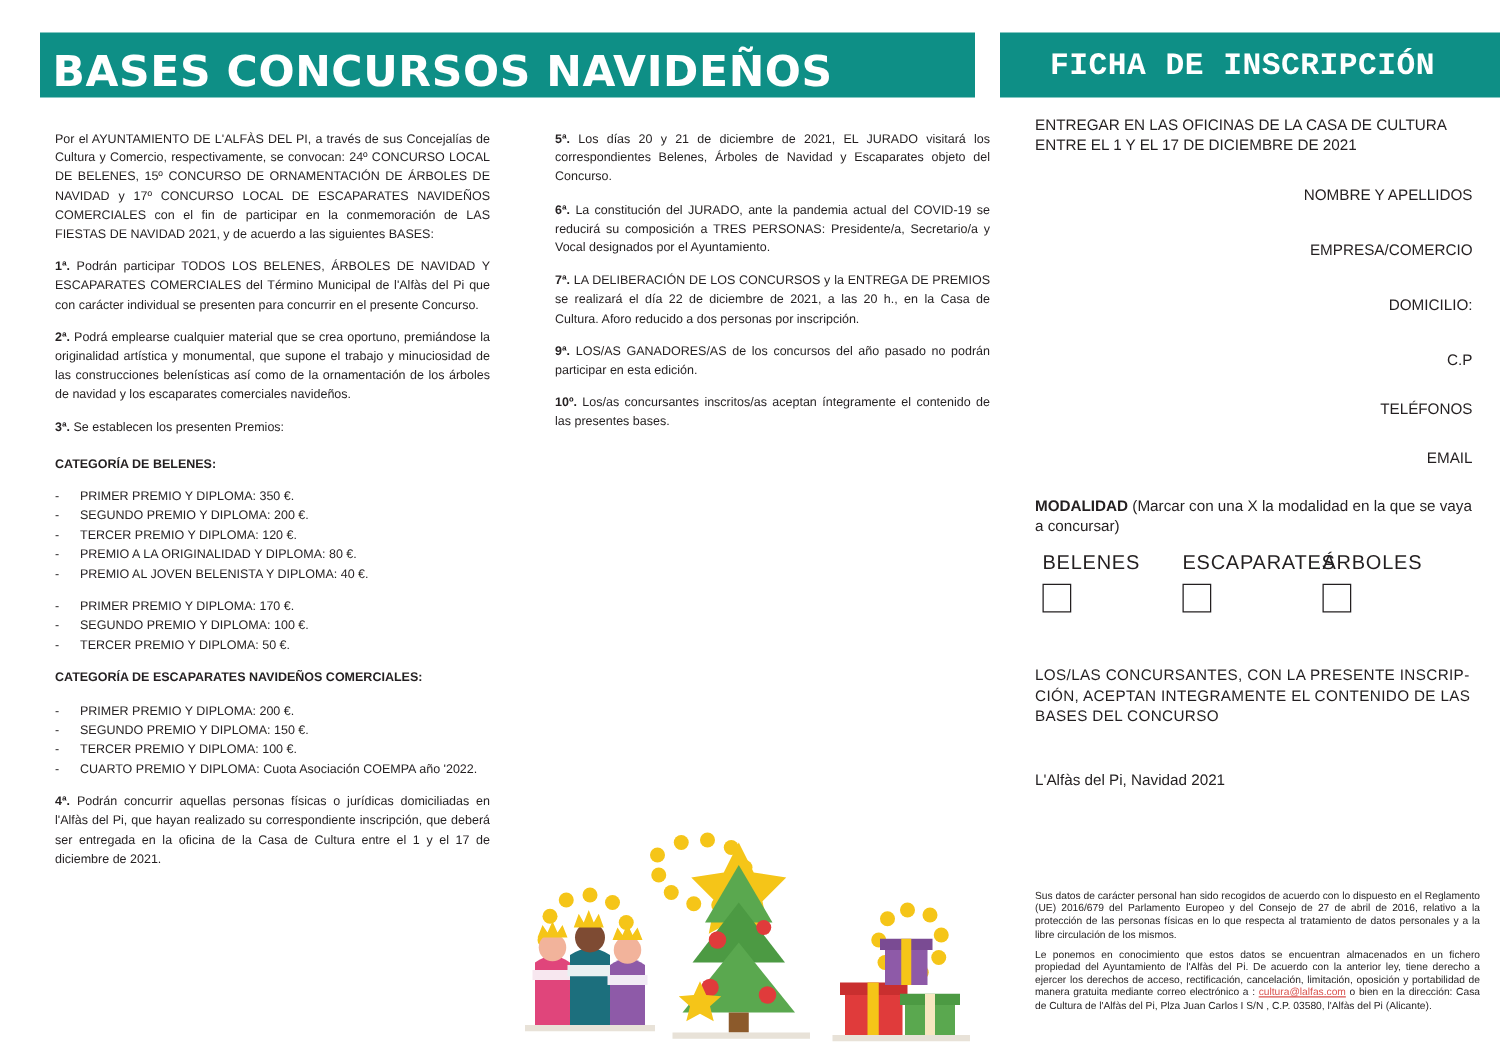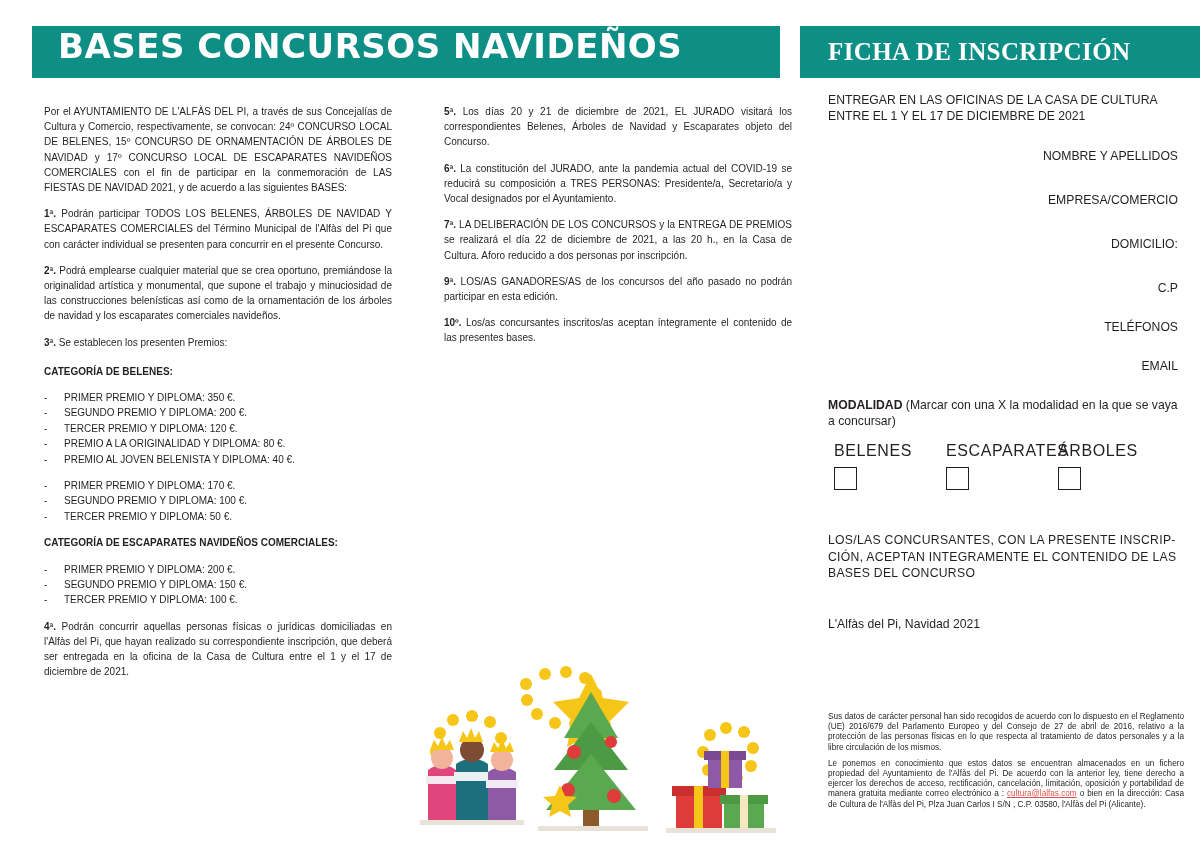--- a/index.html
+++ b/index.html
@@ -22,22 +22,22 @@
     left: 0; top: 0;
     width: 792px; height: 848px;
   }
 
   .title-banner {
     position: absolute;
     left: 32px; top: 26px;
     width: 748px; height: 52px;
     background: #0e8f86;
     display: flex;
-    align-items: flex-start;
-    padding-left: 26px;
+    align-items: flex-end;
+    padding-left: 10px;
   }
   .title-banner h1 {
     margin: 0;
     color: #ffffff;
     font-size: 34px;
     font-weight: bold;
     letter-spacing: 0.5px;
     font-family: "DejaVu Sans", sans-serif;
   }
 
@@ -76,26 +76,26 @@
   .right-banner {
     position: absolute;
     left: 0; top: 26px;
     width: 400px; height: 52px;
     background: #0e8f86;
     display: flex;
     align-items: center;
     padding-left: 28px;
   }
   .right-banner h2 {
-    margin: 0;
+    margin: 12px;
     color: #ffffff;
     font-size: 25px;
     font-weight: bold;
     letter-spacing: 0.4px;
-    font-family: Liberation Serif, serif;
+    font-family: Liberation Mono, monospace;
   }
 
   .form-area {
     position: absolute;
     left: 28px; top: 92px;
     width: 350px;
     font-size: 12.2px;
     line-height: 16px;
   }
   .form-intro { margin: 0 0 24px 0; line-height: 16px; }
@@ -190,20 +190,21 @@
         <li><span class="dash">- </span><span>PRIMER PREMIO Y DIPLOMA: 170 €.</span></li>
         <li><span class="dash">- </span><span>SEGUNDO PREMIO Y DIPLOMA: 100 €.</span></li>
         <li><span class="dash">- </span><span>TERCER PREMIO Y DIPLOMA: 50 €.</span></li>
       </ul>
 
       <p class="heading">CATEGORÍA DE ESCAPARATES NAVIDEÑOS COMERCIALES:</p>
       <ul class="sublist">
         <li><span class="dash">- </span><span>PRIMER PREMIO Y DIPLOMA: 200 €.</span></li>
         <li><span class="dash">- </span><span>SEGUNDO PREMIO Y DIPLOMA: 150 €.</span></li>
         <li><span class="dash">- </span><span>TERCER PREMIO Y DIPLOMA: 100 €.</span></li>
+        <li><span class="dash">- </span><span>CUARTO PREMIO Y DIPLOMA: Cuota Asociación COEMPA año '2022.</span></li>
       </ul>
 
       <p><span class="bold">4ª.</span><span> Podrán concurrir aquellas personas físicas o jurídicas domiciliadas en l'Alfàs del Pi, que hayan realizado su correspondiente inscripción, que deberá ser entregada en la oficina de la Casa de Cultura entre el 1 y el 17 de diciembre de 2021.</span></p>
     </div>
 
     <div class="col col-2">
       <p><span class="bold">5ª.</span><span> Los días 20 y 21 de diciembre de 2021,  EL JURADO visitará los correspondientes Belenes, Árboles de Navidad y Escaparates objeto del Concurso.</span></p>
       <p><span class="bold">6ª.</span><span> La constitución del JURADO, ante la pandemia actual del COVID-19 se reducirá su composición a TRES PERSONAS: Presidente/a, Secretario/a y Vocal designados por el Ayuntamiento.</span></p>
       <p><span class="bold">7ª.</span><span> LA DELIBERACIÓN DE LOS CONCURSOS y la ENTREGA DE PREMIOS se realizará el día 22 de diciembre de 2021, a las 20 h., en la Casa de Cultura. Aforo reducido a dos personas por inscripción.</span></p>
       <p><span class="bold">9ª.</span><span> LOS/AS GANADORES/AS de los concursos del año pasado no podrán participar en esta edición.</span></p>

